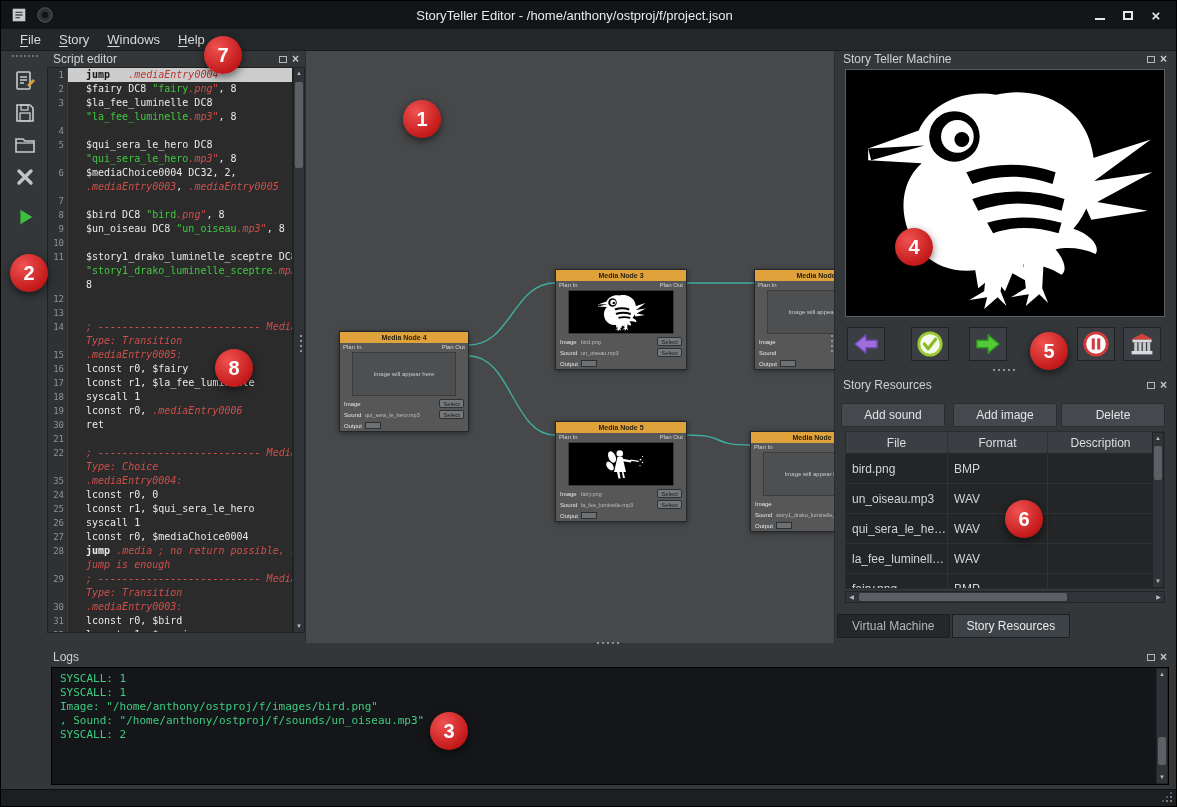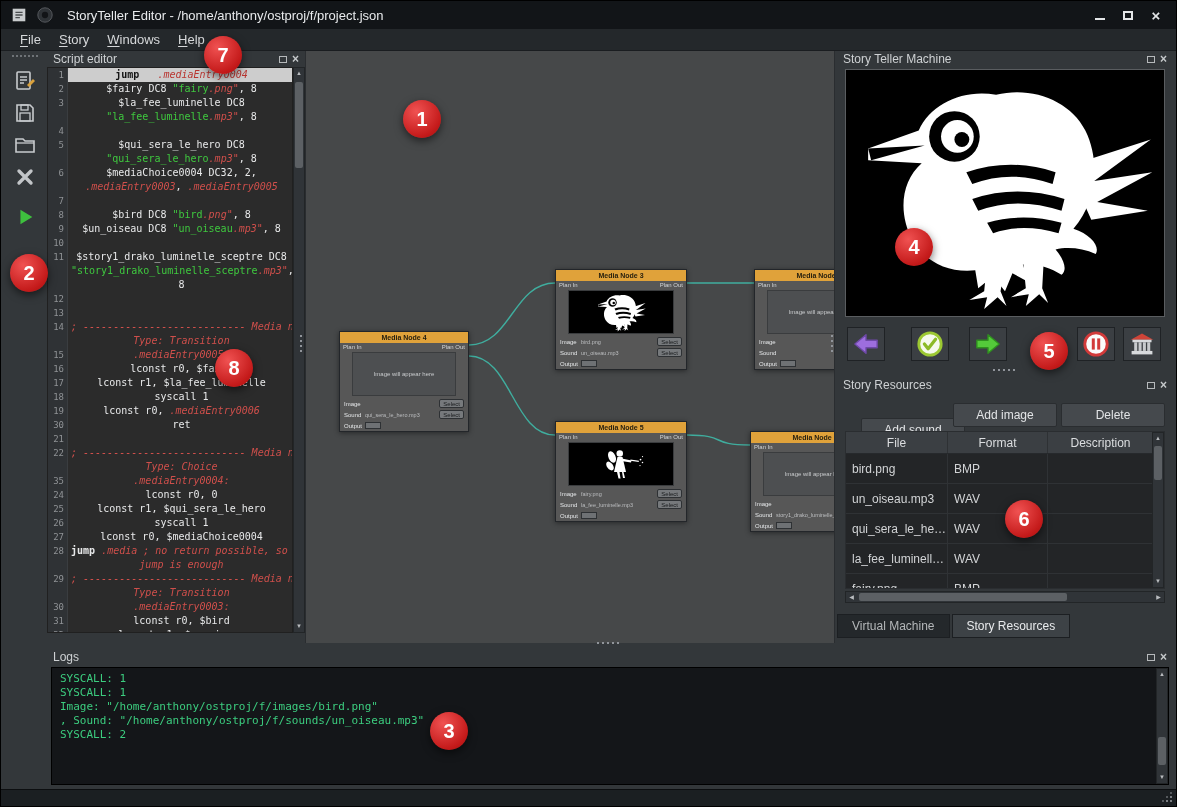--- a/index.html
+++ b/index.html
@@ -4,21 +4,21 @@
 <style>
   html,body{margin:0;padding:0;background:#1a1a1a;}
   *{box-sizing:border-box;}
   #win{position:relative;width:1177px;height:807px;background:#33373a;overflow:hidden;
        font-family:"Liberation Sans",sans-serif;color:#d8dadc;border:1px solid #000;}
 
   
   .titlebar{position:absolute;left:0;top:0;width:100%;height:28px;background:#121518;
             display:flex;align-items:center;padding:0 8px;gap:6px;}
   .tb-icon{width:20px;height:20px;display:flex;align-items:center;justify-content:center;}
-  .tb-title{font-size:13px;color:#e8eaec;margin-left:6px;flex:1;white-space:nowrap;overflow:hidden;}
+  .tb-title{font-size:13px;color:#e8eaec;margin-left:6px;flex:1;white-space:nowrap;overflow:hidden;text-align:center;}
   .win-btns{display:flex;gap:4px;}
   .wbtn{width:24px;height:20px;display:flex;align-items:center;justify-content:center;color:#e3e5e7;}
   .glyph-min{width:10px;height:2px;background:#e3e5e7;display:block;margin-top:8px;}
   .glyph-max{width:10px;height:9px;border:2px solid #e3e5e7;display:block;}
   .glyph-close{font-size:15px;font-weight:bold;line-height:1;}
 
   
   .menubar{position:absolute;left:0;top:28px;width:100%;height:22px;background:#24282b;
            display:flex;align-items:center;padding-left:10px;border-bottom:1px solid #1a1d20;}
   .menu-item{padding:2px 9px;font-size:13px;color:#d6d8da;}
@@ -38,21 +38,21 @@
   .di-close{font-size:12px;color:#c6c9cb;line-height:1;font-weight:bold;}
 
   
   .script-dock{position:absolute;left:46px;top:50px;width:258px;height:590px;}
   .editor{position:absolute;left:0;top:16px;right:12px;bottom:8px;background:#2b2b2b;
           border:1px solid #202020;overflow:hidden;}
   .code-row{display:flex;height:14px;line-height:14px;font-family:"DejaVu Sans Mono",monospace;
             font-size:10px;white-space:pre;}
   .ln{width:20px;min-width:20px;text-align:right;padding-right:3px;color:#8f9295;background:#2f3235;
       border-right:1px solid #3a3d40;font-size:9px;}
-  .tx{flex:1;padding-left:3px;color:#e8e9ea;overflow:hidden;text-align:center;}
+  .tx{flex:1;padding-left:18px;color:#e8e9ea;overflow:hidden;}
   .code-row.hl .tx{background:#cdcdcd;color:#141414;}
   .sg-kw{font-weight:bold;}
   .sg-lbl,.sg-cmt,.sg-ext{color:#cf4f4b;font-style:italic;}
   .code-row.hl .sg-lbl{color:#b93530;}
   .sg-str{color:#3fc93f;}
 
   
   .vscroll{position:absolute;width:12px;background:#303438;border:1px solid #222527;}
   .hscroll{position:absolute;height:12px;background:#303438;border:1px solid #222527;}
   .sb-arrow{position:absolute;font-size:6px;color:#b9bcbf;width:100%;text-align:center;line-height:11px;}
@@ -475,21 +475,21 @@
   </div>
 
   <div class="res-dock">
     <div class="dock-title">
       <span>Story Resources</span>
       <span class="dock-icons">
         <span class="di-float"></span>
         <span class="di-close">×</span>
       </span>
     </div>
-    <div class="rbtn" style="left:24px;margin-top:15px;">Add sound</div>
+    <div class="rbtn" style="left:4px;">Add sound</div>
     <div class="rbtn" style="left:116px;">Add image</div>
     <div class="rbtn" style="left:224px;">Delete</div>
     <div class="res-table">
       <div class="thead" id="res-header">
           <span class="th col0">File</span>
           <span class="th col1">Format</span>
           <span class="th col2">Description</span>
         </div>
       <div id="res-rows">
           <div class="tr">

